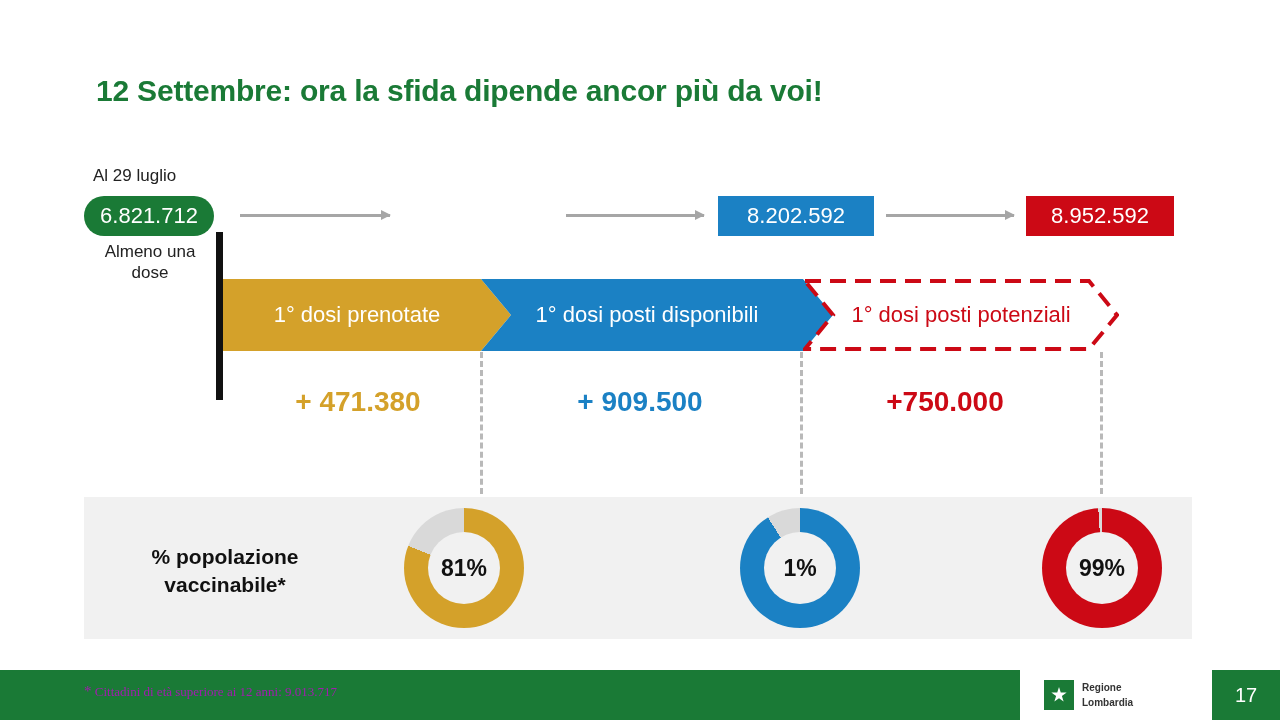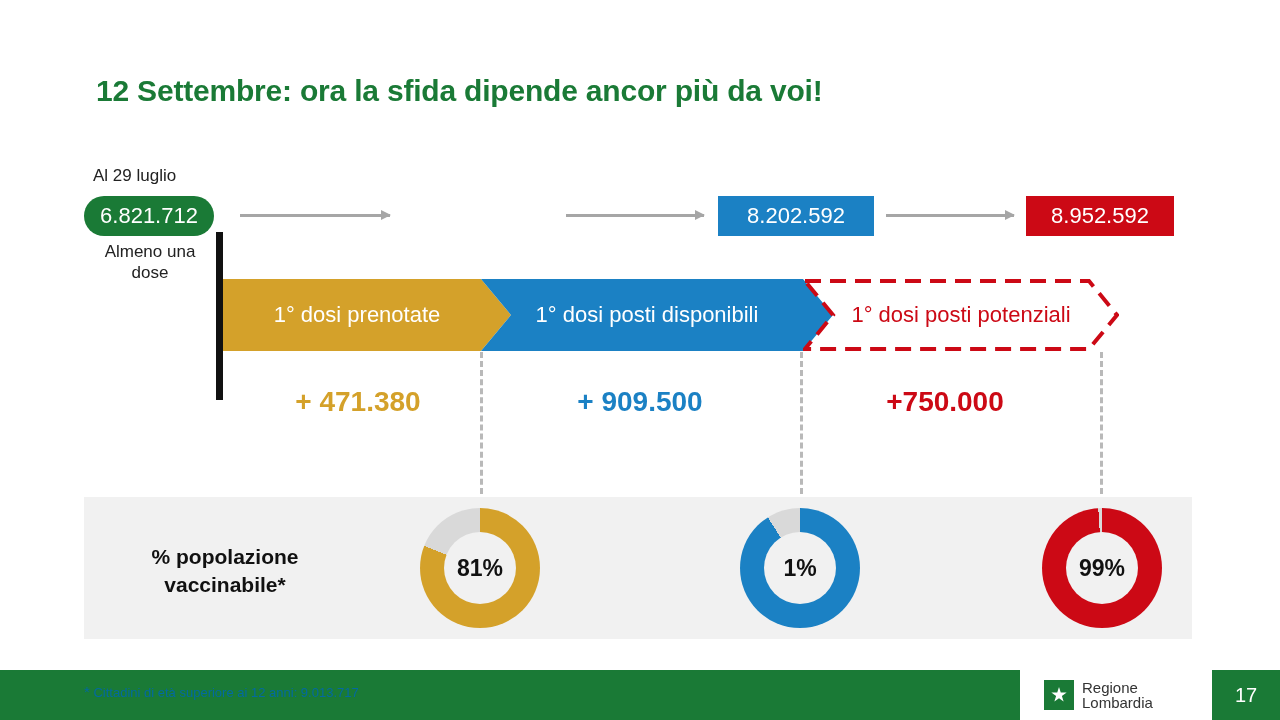--- a/index.html
+++ b/index.html
@@ -201,40 +201,41 @@
     position: absolute;
     left: 0; top: 0;
     width: 120px; height: 120px;
     display: flex;
     align-items: center;
     justify-content: center;
     font-size: 23px;
     font-weight: bold;
     color: #111111;
   }
-  .donut-1 { left: 420px; }
+  .donut-1 { left: 404px; }
   .donut-2 { left: 740px; }
   .donut-3 { left: 1042px; }
 
   
   .footer {
     position: absolute;
     left: 0;
     top: 670px;
     width: 1280px;
     height: 50px;
     background: #1a7a36;
   }
   .footnote {
     position: absolute;
     left: 84px;
     top: 683px;
     font-size: 13px;
-    color: #0369a1;
+    color: #a21caf;
     white-space: nowrap;
+    font-family: Liberation Serif, serif;
   }
   .footnote .ast { font-size: 15px; }
   .logo-plate {
     position: absolute;
     left: 1020px;
     top: 670px;
     width: 192px;
     height: 50px;
     background: #ffffff;
     display: flex;
@@ -251,22 +252,22 @@
   .logo-mark::before {
     content: "";
     position: absolute;
     left: 7px; top: 7px;
     width: 16px; height: 16px;
     background: #ffffff;
     clip-path: polygon(50% 0%, 61% 35%, 98% 35%, 68% 57%, 79% 91%, 50% 70%, 21% 91%, 32% 57%, 2% 35%, 39% 35%);
   }
   .logo-text {
     margin-left: 8px;
-    font-size: 15px;
-    font-weight: normal;
+    font-size: 10px;
+    font-weight: bold;
     color: #333333;
     line-height: 15px;
   }
   .page-num {
     position: absolute;
     left: 1212px;
     top: 670px;
     width: 68px;
     height: 50px;
     display: flex;

